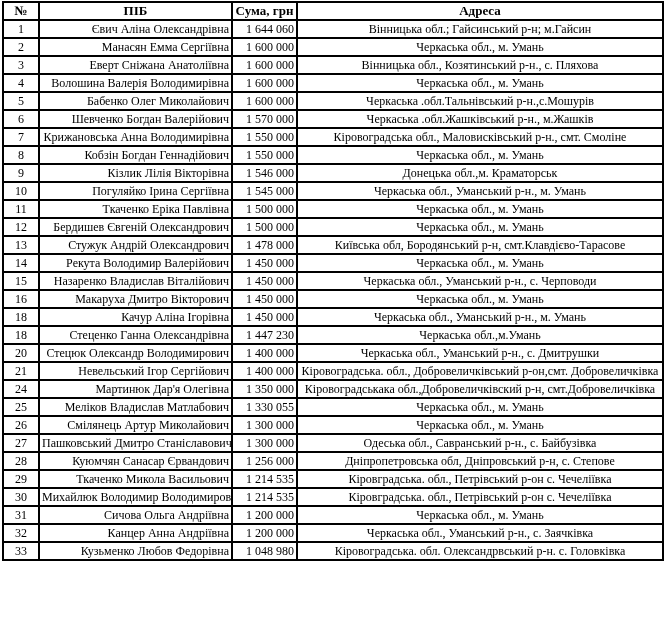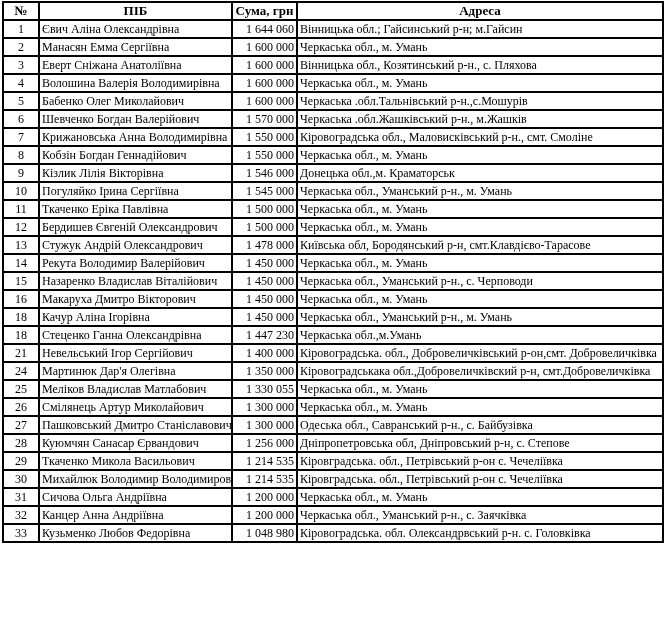--- a/index.html
+++ b/index.html
@@ -32,23 +32,23 @@
     white-space: nowrap;
     overflow: hidden;
     background: #ffffff;
   }
   table.data-table th {
     font-weight: bold;
     text-align: center;
     font-size: 13px;
   }
   td.col-num   { text-align: center; }
-  td.col-name  { text-align: left; padding-left: 4px; }
+  td.col-name  { text-align: right; padding-left: 4px; }
   td.col-amount{ text-align: right; padding-right: 3px; }
-  td.col-addr  { text-align: left; padding-left: 4px; }
+  td.col-addr  { text-align: center; padding-left: 4px; }
 </style>
 </head>
 <body>
 
 <div class="page">
   <table class="data-table">
     <colgroup>
       <col style="width:36px">
       <col style="width:193px">
       <col style="width:65px">
@@ -165,20 +165,26 @@
           <td class="col-amount">1 450 000</td>
           <td class="col-addr">Черкаська обл., Уманський р-н., м. Умань</td>
         </tr>
         <tr>
           <td class="col-num">18</td>
           <td class="col-name">Стеценко Ганна Олександрівна</td>
           <td class="col-amount">1 447 230</td>
           <td class="col-addr">Черкаська обл.,м.Умань</td>
         </tr>
         <tr>
+          <td class="col-num">20</td>
+          <td class="col-name">Стецюк Олександр Володимирович</td>
+          <td class="col-amount">1 400 000</td>
+          <td class="col-addr">Черкаська обл., Уманський р-н., с. Дмитрушки</td>
+        </tr>
+        <tr>
           <td class="col-num">21</td>
           <td class="col-name">Невельський Ігор Сергійович</td>
           <td class="col-amount">1 400 000</td>
           <td class="col-addr">Кіровоградська. обл., Добровеличківський р-он,смт. Добровеличківка</td>
         </tr>
         <tr>
           <td class="col-num">24</td>
           <td class="col-name">Мартинюк Дар'я Олегівна</td>
           <td class="col-amount">1 350 000</td>
           <td class="col-addr">Кіровоградськака обл.,Добровеличківский р-н, смт.Добровеличківка</td>

